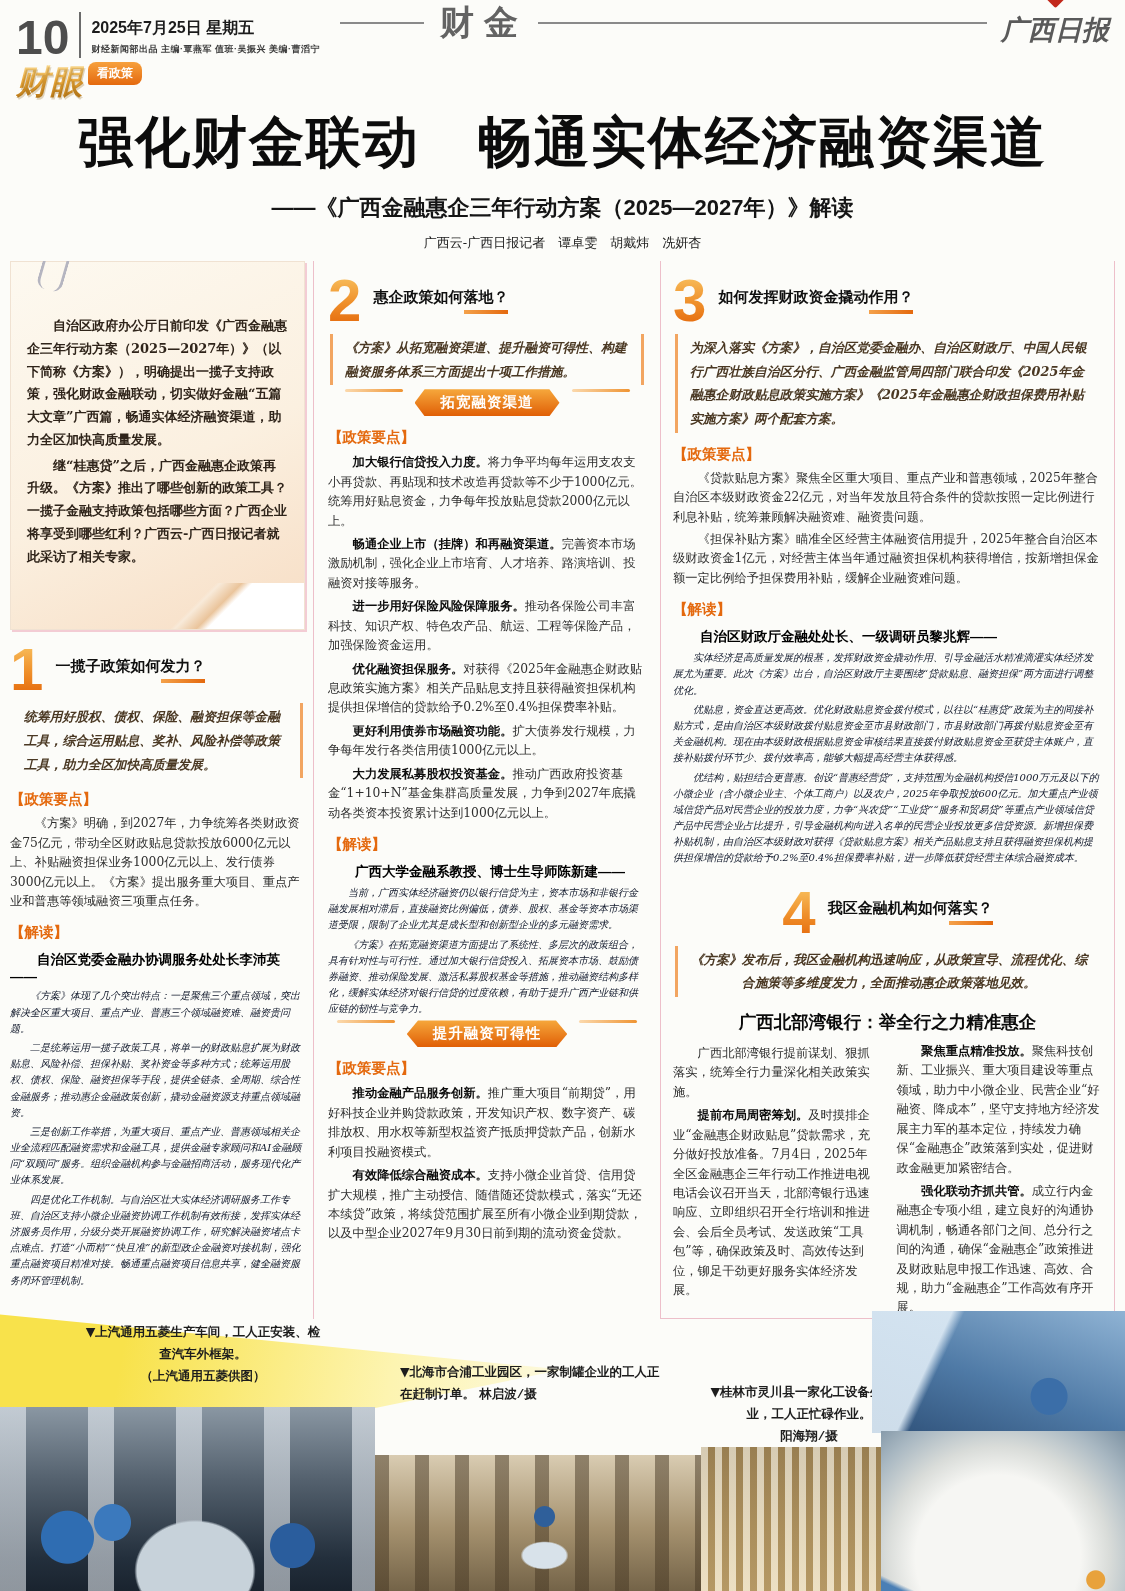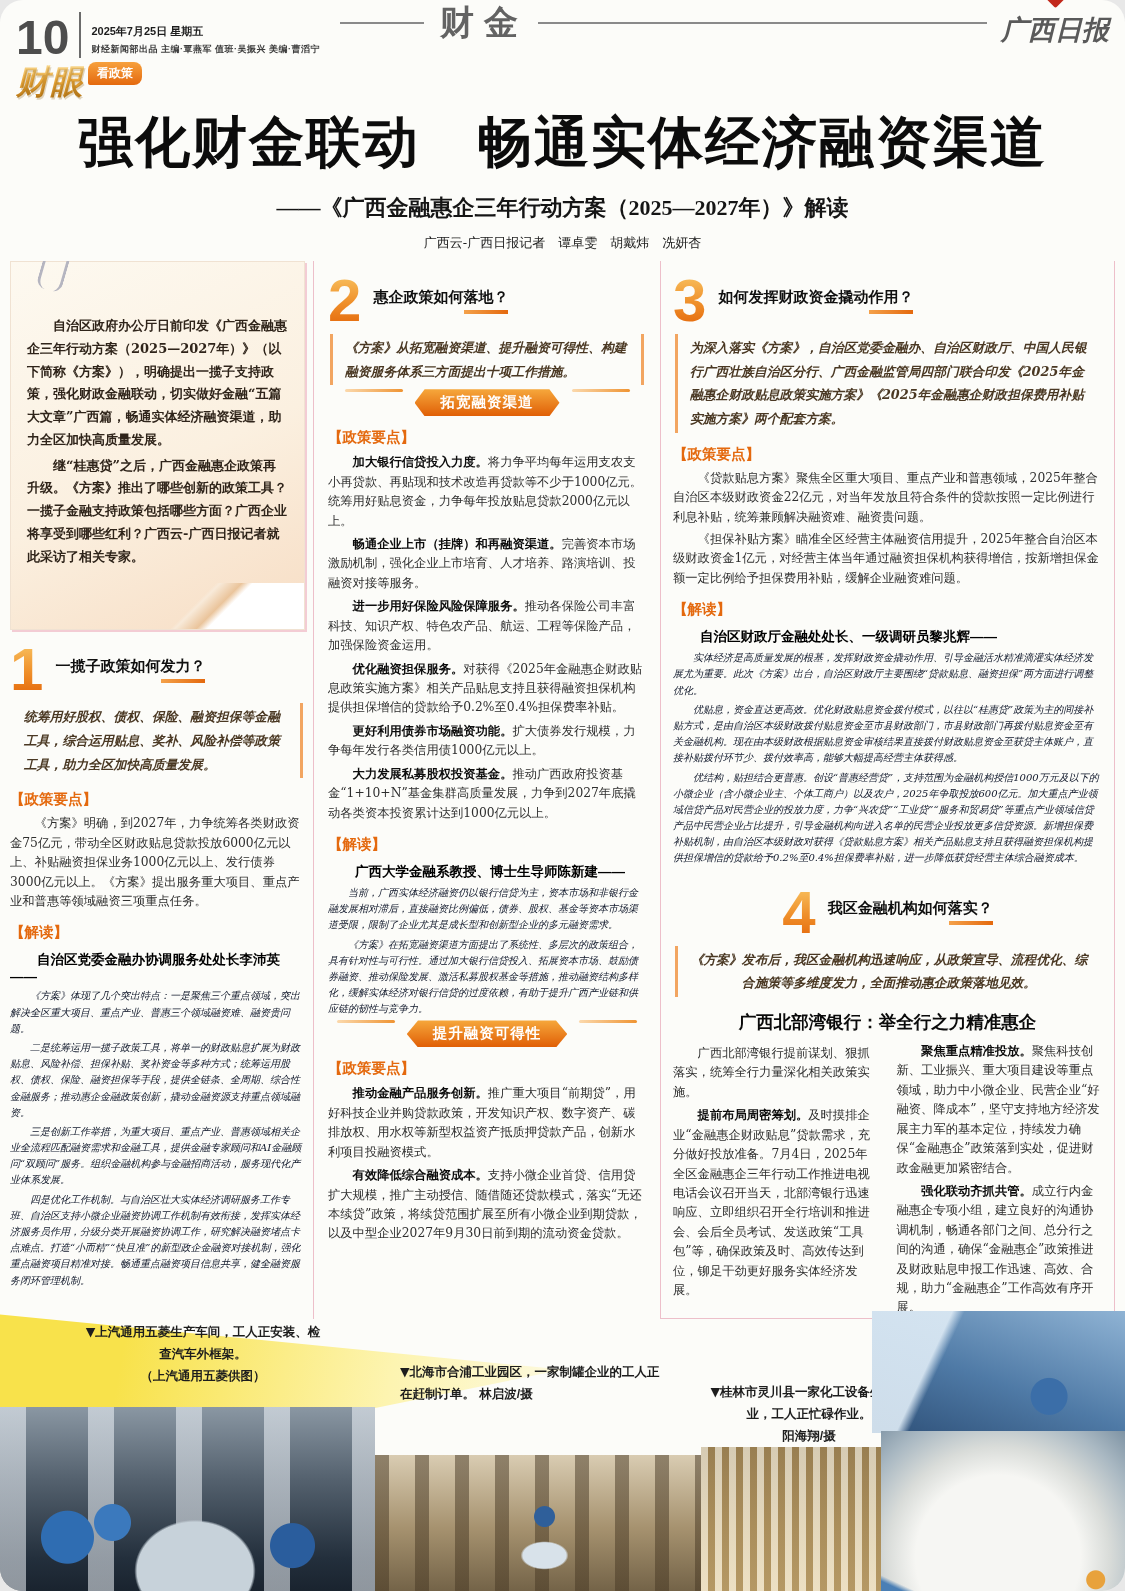--- a/index.html
+++ b/index.html
@@ -1,45 +1,45 @@
 <!DOCTYPE html>
 <html><head>
 <meta charset="utf-8">
 <style>
   * { margin:0; padding:0; box-sizing:border-box; }
   body { background:#e8e8e8; font-family:"Liberation Sans",sans-serif; }
-  .page { width:1125px; height:1591px; margin:0 auto; background:#fcfcf9; position:relative; overflow:hidden;border-radius:23px; }
+  .page { width:1125px; height:1591px; margin:0 auto; background:#fcfcf9; position:relative; overflow:hidden; }
 
   
   .hdr { height:60px; display:flex; align-items:flex-end; padding:6px 16px 0 16px; }
   .pageno { font-size:48px; font-weight:bold; color:#4d4d4d; line-height:.92; }
   .hdr-div { width:2px; height:46px; background:#6b6b6b; margin:0 10px 2px 10px; }
   .hdr-meta { padding-bottom:4px; }
-  .hdr-date { font-size:11px; font-weight:bold; color:#1c1c1c; }
+  .hdr-date { font-size:16px; font-weight:bold; color:#1c1c1c; }
   .hdr-credits { font-size:9px; color:#3c3c3c; margin-top:4px; letter-spacing:.5px; font-weight:bold; }
   .hdr-center { flex:1; display:flex; align-items:center; margin:0 14px 14px 20px; }
   .hl { height:2px; background:#8a8a8a; }
   .hl.left { width:84px; }
   .hl.right { flex:1; }
   .section-name { font-size:34px; font-weight:900; color:#636363; letter-spacing:10px; margin:0 10px 0 16px; font-family:"DejaVu Serif",serif; }
   .hdr-logo { display:flex; align-items:center; gap:7px; padding-bottom:12px;flex-direction:column; }
   .diamond { width:15px; height:15px; background:#c2281b; transform:rotate(45deg); border-radius:2px; }
   .paper-name { font-size:27px; color:#5a5a5a; font-family:"DejaVu Serif",serif; font-style:italic; font-weight:bold; }
 
   
   .brandrow { height:44px; position:relative; }
   .caiyan { position:absolute; left:16px; top:0; display:flex; align-items:flex-start; gap:4px; }
   .caiyan-main { font-size:33px; font-weight:900; font-style:italic; letter-spacing:1px;
      background:linear-gradient(180deg,#fadf9a 5%,#e9a83c 45%,#b06f10 95%);
      -webkit-background-clip:text; background-clip:text; color:transparent;
      text-shadow:1px 2px 0 rgba(140,90,10,.25); font-family:"DejaVu Serif",serif; }
   .caiyan-bubble { font-size:12px; font-weight:bold; color:#fff; background:linear-gradient(180deg,#f7a13d,#e4690e);
      border-radius:8px 8px 8px 2px; padding:3px 9px; margin-top:2px; position:relative; }
   .headline { text-align:center; font-size:55px; font-weight:900; color:#0c0c0c; letter-spacing:2px; margin-top:2px; }
-  .subtitle { text-align:center; font-size:22px; font-weight:bold; color:#151515; font-family:Liberation Serif, serif; margin-top:13px; }
+  .subtitle { text-align:center; font-size:22px; font-weight:bold; color:#151515; font-family:Liberation Sans, sans-serif; margin-top:13px; }
   .byline { text-align:center; font-size:13px; color:#222; font-family:"DejaVu Serif",serif; margin-top:11px; }
 
   
   .cols-wrap { display:flex; gap:14px; padding:0 10px; margin-top:9px; height:1058px; overflow:hidden; }
   .col1 { width:304px; border-right:1px solid #edbfca; padding-right:8px; }
   .col2 { width:318px; }
   .col3 { flex:1; border-left:1px solid #edbfca; border-right:1px solid #edbfca; border-bottom:1px solid #edbfca; padding:0 12px 6px 12px; }
 
   .intro { background:linear-gradient(155deg,#fdf9f0 0%,#fbf0e0 55%,#f7ddc4 100%);
      border:1px solid #f0e2d2; padding:50px 16px 58px 16px; position:relative; box-shadow:2px 2px 0 #f3ccd4; }
@@ -104,21 +104,21 @@
      background:
        linear-gradient(115deg, rgba(223,236,246,.9) 0 26%, transparent 30%),
        radial-gradient(circle at 70% 70%, #3b6ea8 0 18px, transparent 19px),
        linear-gradient(200deg,#8fb3d4 0%,#4f7aa6 55%,#2e5078 100%); }
   .photo-tank { left:881px; top:112px; width:244px; height:186px;
      background:
        radial-gradient(circle at 88% 80%, #e8a23c 0 9px, transparent 10px),
        linear-gradient(25deg, #4a7fb5 0 12%, transparent 14%),
        radial-gradient(ellipse at 48% 68%, #f6f6f3 0 46%, #d9dcd9 62%, #a9b8c2 82%, #7e93a4 100%); }
   .caption { position:absolute; font-family:"DejaVu Serif",serif; font-size:12.5px; color:#1d1d1d; line-height:1.75; font-weight:bold; }
-  .caption .credit { font-weight:900; font-family:Liberation Sans, sans-serif; }
+  .caption .credit { font-weight:900; font-family:Liberation Mono, monospace; }
   .cap1 { left:84px; top:2px; width:238px; text-align:center; }
   .cap2 { left:400px; top:42px; width:268px; }
   .cap3 { left:702px; top:62px; width:214px; text-align:center; }
 </style>
 </head>
 <body>
 
 <div class="page">
 
   <div class="hdr">

